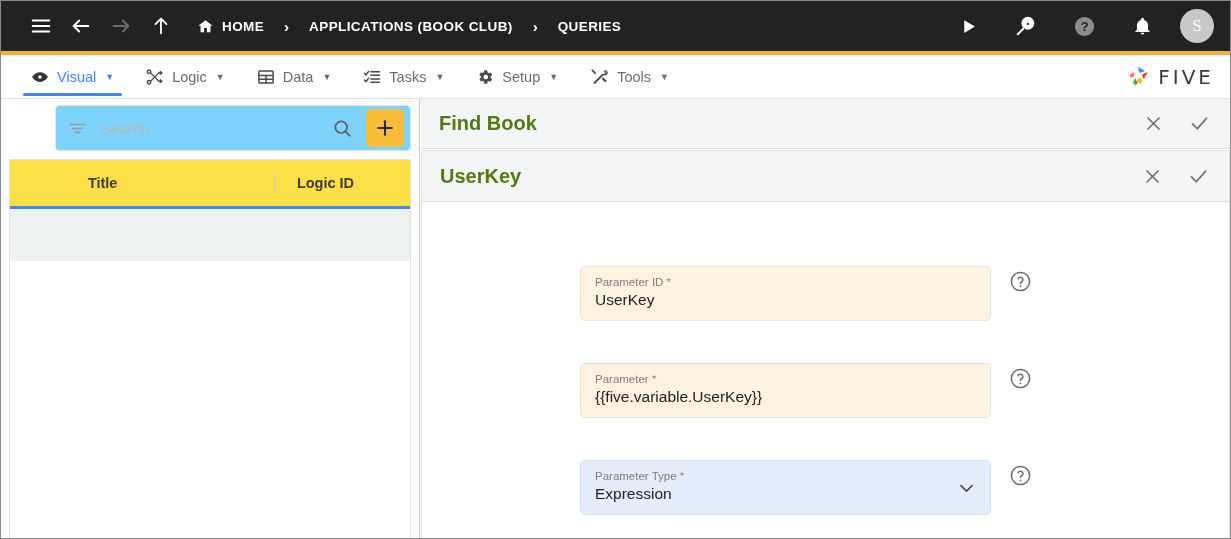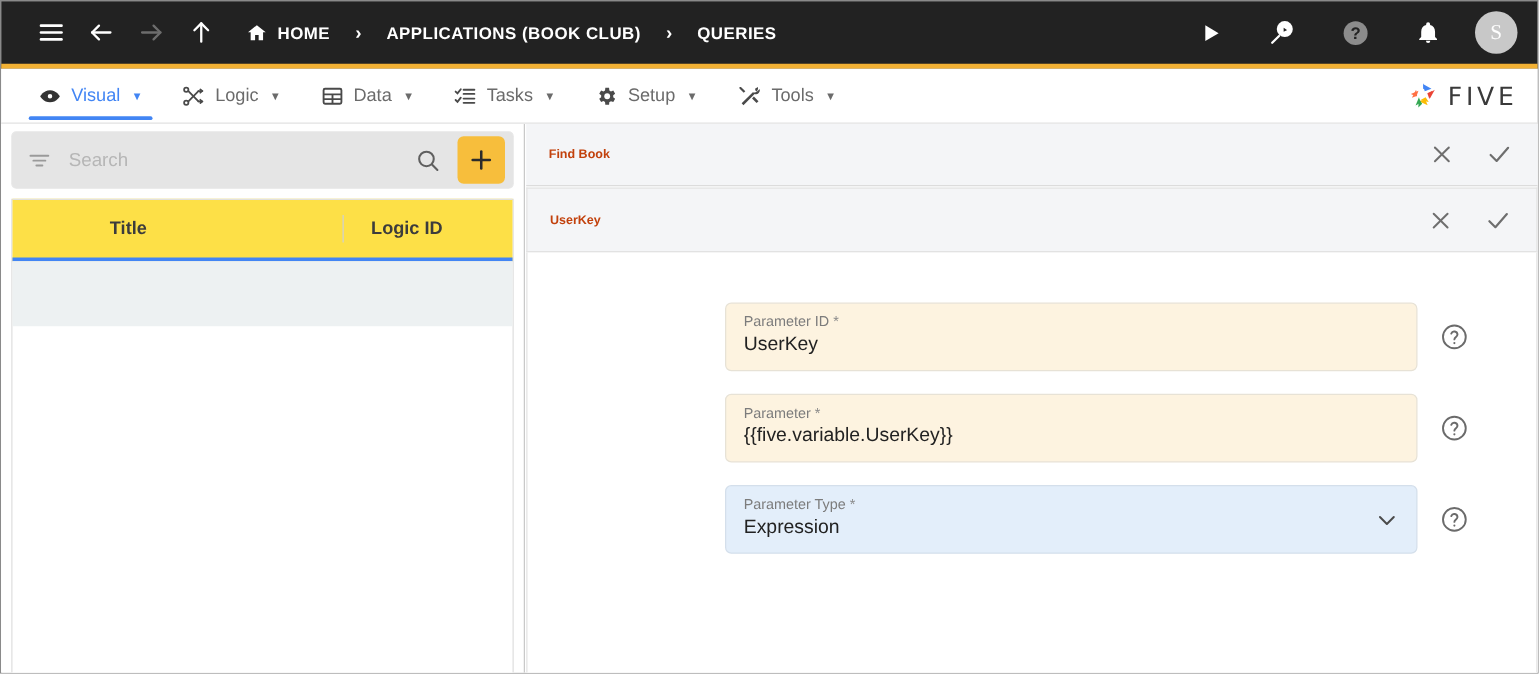--- a/index.html
+++ b/index.html
@@ -76,22 +76,22 @@
   
   .body { flex: 1 1 auto; display: flex; min-height: 0; background: #ffffff; }
 
   
   .leftpane {
     width: 419px; flex: 0 0 419px; display: flex; flex-direction: column;
     padding: 6px 8px 0 8px; border-right: 1px solid #c9c9c9; background: #fff;
   }
   .searchcard {
     height: 46px; border: 1px solid #e6e6e6; border-radius: 4px;
-    background: #e5e5e5; display: flex; align-items: center;
-    padding: 0 6px 0 10px; gap: 6px; margin-bottom: 8px; flex: 0 0 46px;
+    background: #7dd3fc; display: flex; align-items: center;
+    padding: 0 6px 0 10px; gap: 6px; margin-bottom: 8px; flex: 0 0 46px; margin-left: 46px;
   }
   .filter-ico { color: #9a9a9a; display: flex; cursor: pointer; padding: 2px; }
   .searchinput {
     flex: 1; border: none; outline: none; background: transparent;
     font-size: 15px; color: #4a4a4a; font-family: "Liberation Sans", sans-serif;
     padding-left: 6px;
   }
   .searchinput::placeholder { color: #b6b6b6; }
   .search-ico { color: #5f5f5f; display: flex; cursor: pointer; padding: 4px; }
   .addbtn {
@@ -131,33 +131,33 @@
   .panelhdr {
     height: 50px; flex: 0 0 50px; background: #F4F5F7;
     display: flex; align-items: center; padding: 0 20px 0 18px;
     border-bottom: 1px solid #dcdcdc;
   }
   .panelhdr.second {
     margin-top: 1px; border-top: 1px solid #e4e4e4;
     border-left: 1px solid #e4e4e4; border-right: 1px solid #e4e4e4;
     height: 52px; flex: 0 0 52px;
   }
-  .panelhdr-title { font-size: 10px; font-weight: bold; color: #c2410c; }
+  .panelhdr-title { font-size: 20px; font-weight: bold; color: #4d7c0f; }
   .panelhdr-actions { margin-left: auto; display: flex; align-items: center; gap: 26px; }
   .hdr-ico { color: #6e6e6e; cursor: pointer; display: flex; }
   .formarea {
     flex: 1 1 auto; background: #ffffff; min-height: 0; overflow: hidden;
     border-left: 1px solid #e4e4e4; border-right: 1px solid #e4e4e4;
     padding-top: 40px;
   }
   .field-row { display: flex; align-items: center; margin-bottom: 18px; }
   .field {
-    width: 554px; margin-left: 158px; border-radius: 5px;
+    width: 411px; margin-left: 158px; border-radius: 5px;
     padding: 9px 14px 11px 14px; position: relative;
-    border: 1px solid #dfe3e6; min-height: 53px;
+    border: 1px solid #dfe3e6; min-height: 53px; margin-top: 24px;
   }
   .field.cream { background: #FDF3E0; border-color: #e7e2d6; }
   .field.blue  { background: #E3EEFA; border-color: #d4dfeb; }
   .field-label { font-size: 11.5px; color: #7c7c7c; margin-bottom: 3px; }
   .field-label .req { color: #8a8a8a; }
   .field-value {
     font-size: 15.5px; color: #222222; white-space: nowrap;
     overflow: hidden; text-overflow: ellipsis;
   }
   .field-chevron {

